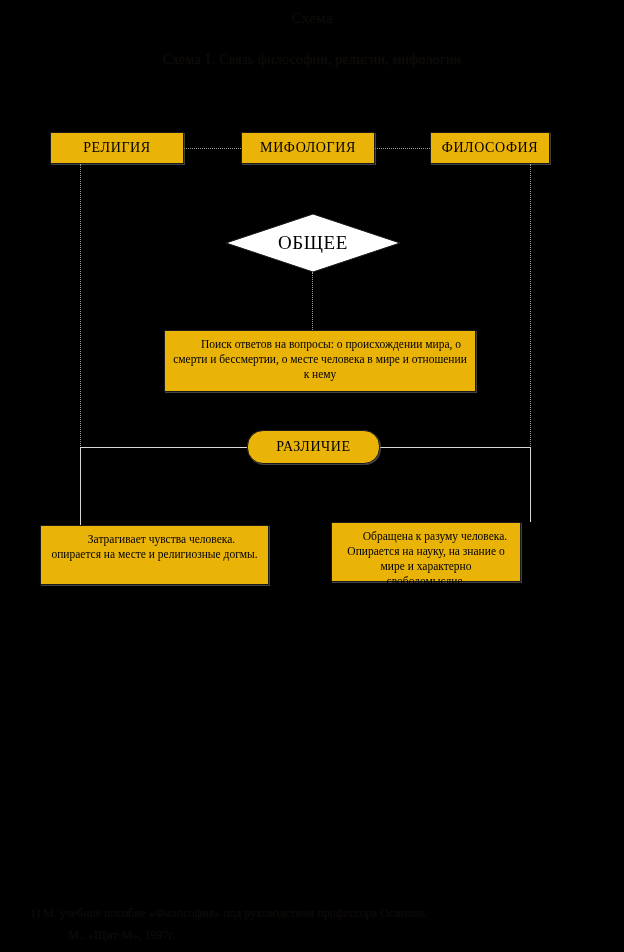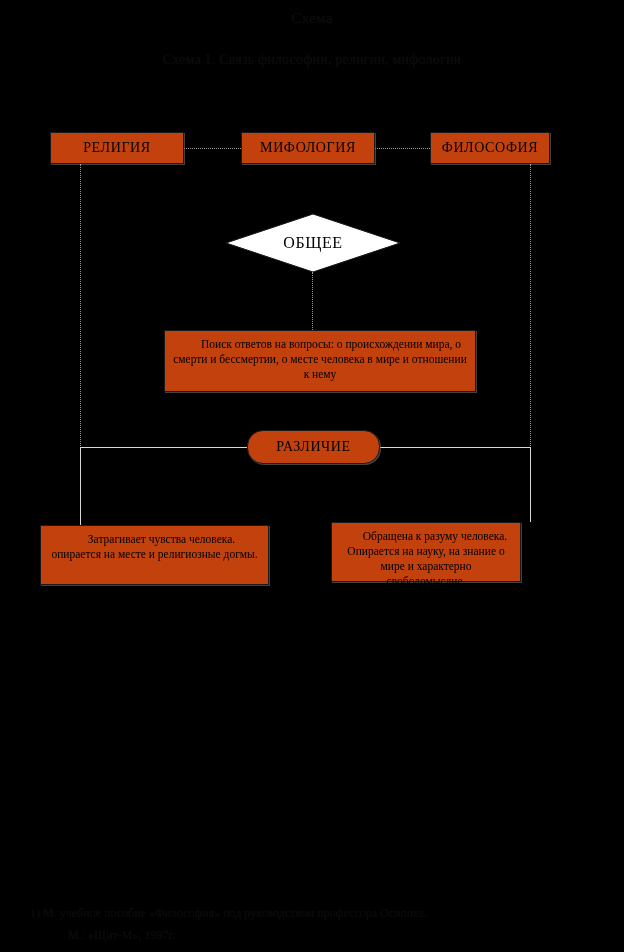--- a/index.html
+++ b/index.html
@@ -43,21 +43,21 @@
     text-align: center;
     font-size: 14px;
     letter-spacing: 0.2px;
     color: #0c0a08;
     text-shadow: 0 0 1px #16120e;
   }
 
   
   .node {
     position: absolute;
-    background: #c2410c;
+    background: #eab308;
     color: #000000;
     border: 1px solid #1a1a1a;
     box-sizing: border-box;
     box-shadow: 1px 1px 0 rgba(120,120,120,0.55);
   }
   .node-top {
     height: 32px;
     line-height: 30px;
     text-align: center;
     font-size: 14px;
@@ -94,21 +94,21 @@
   .diamond-label {
     position: absolute;
     left: 0;
     top: 0;
     width: 100%;
     height: 100%;
     display: flex;
     align-items: center;
     justify-content: center;
     color: #000000;
-    font-size: 16px;
+    font-size: 19px;
     letter-spacing: 0.6px;
   }
 
   
   .conn-h-dot {
     position: absolute;
     height: 0;
     border-top: 1px dotted #9a9a9a;
   }
   .conn-v-dot {

